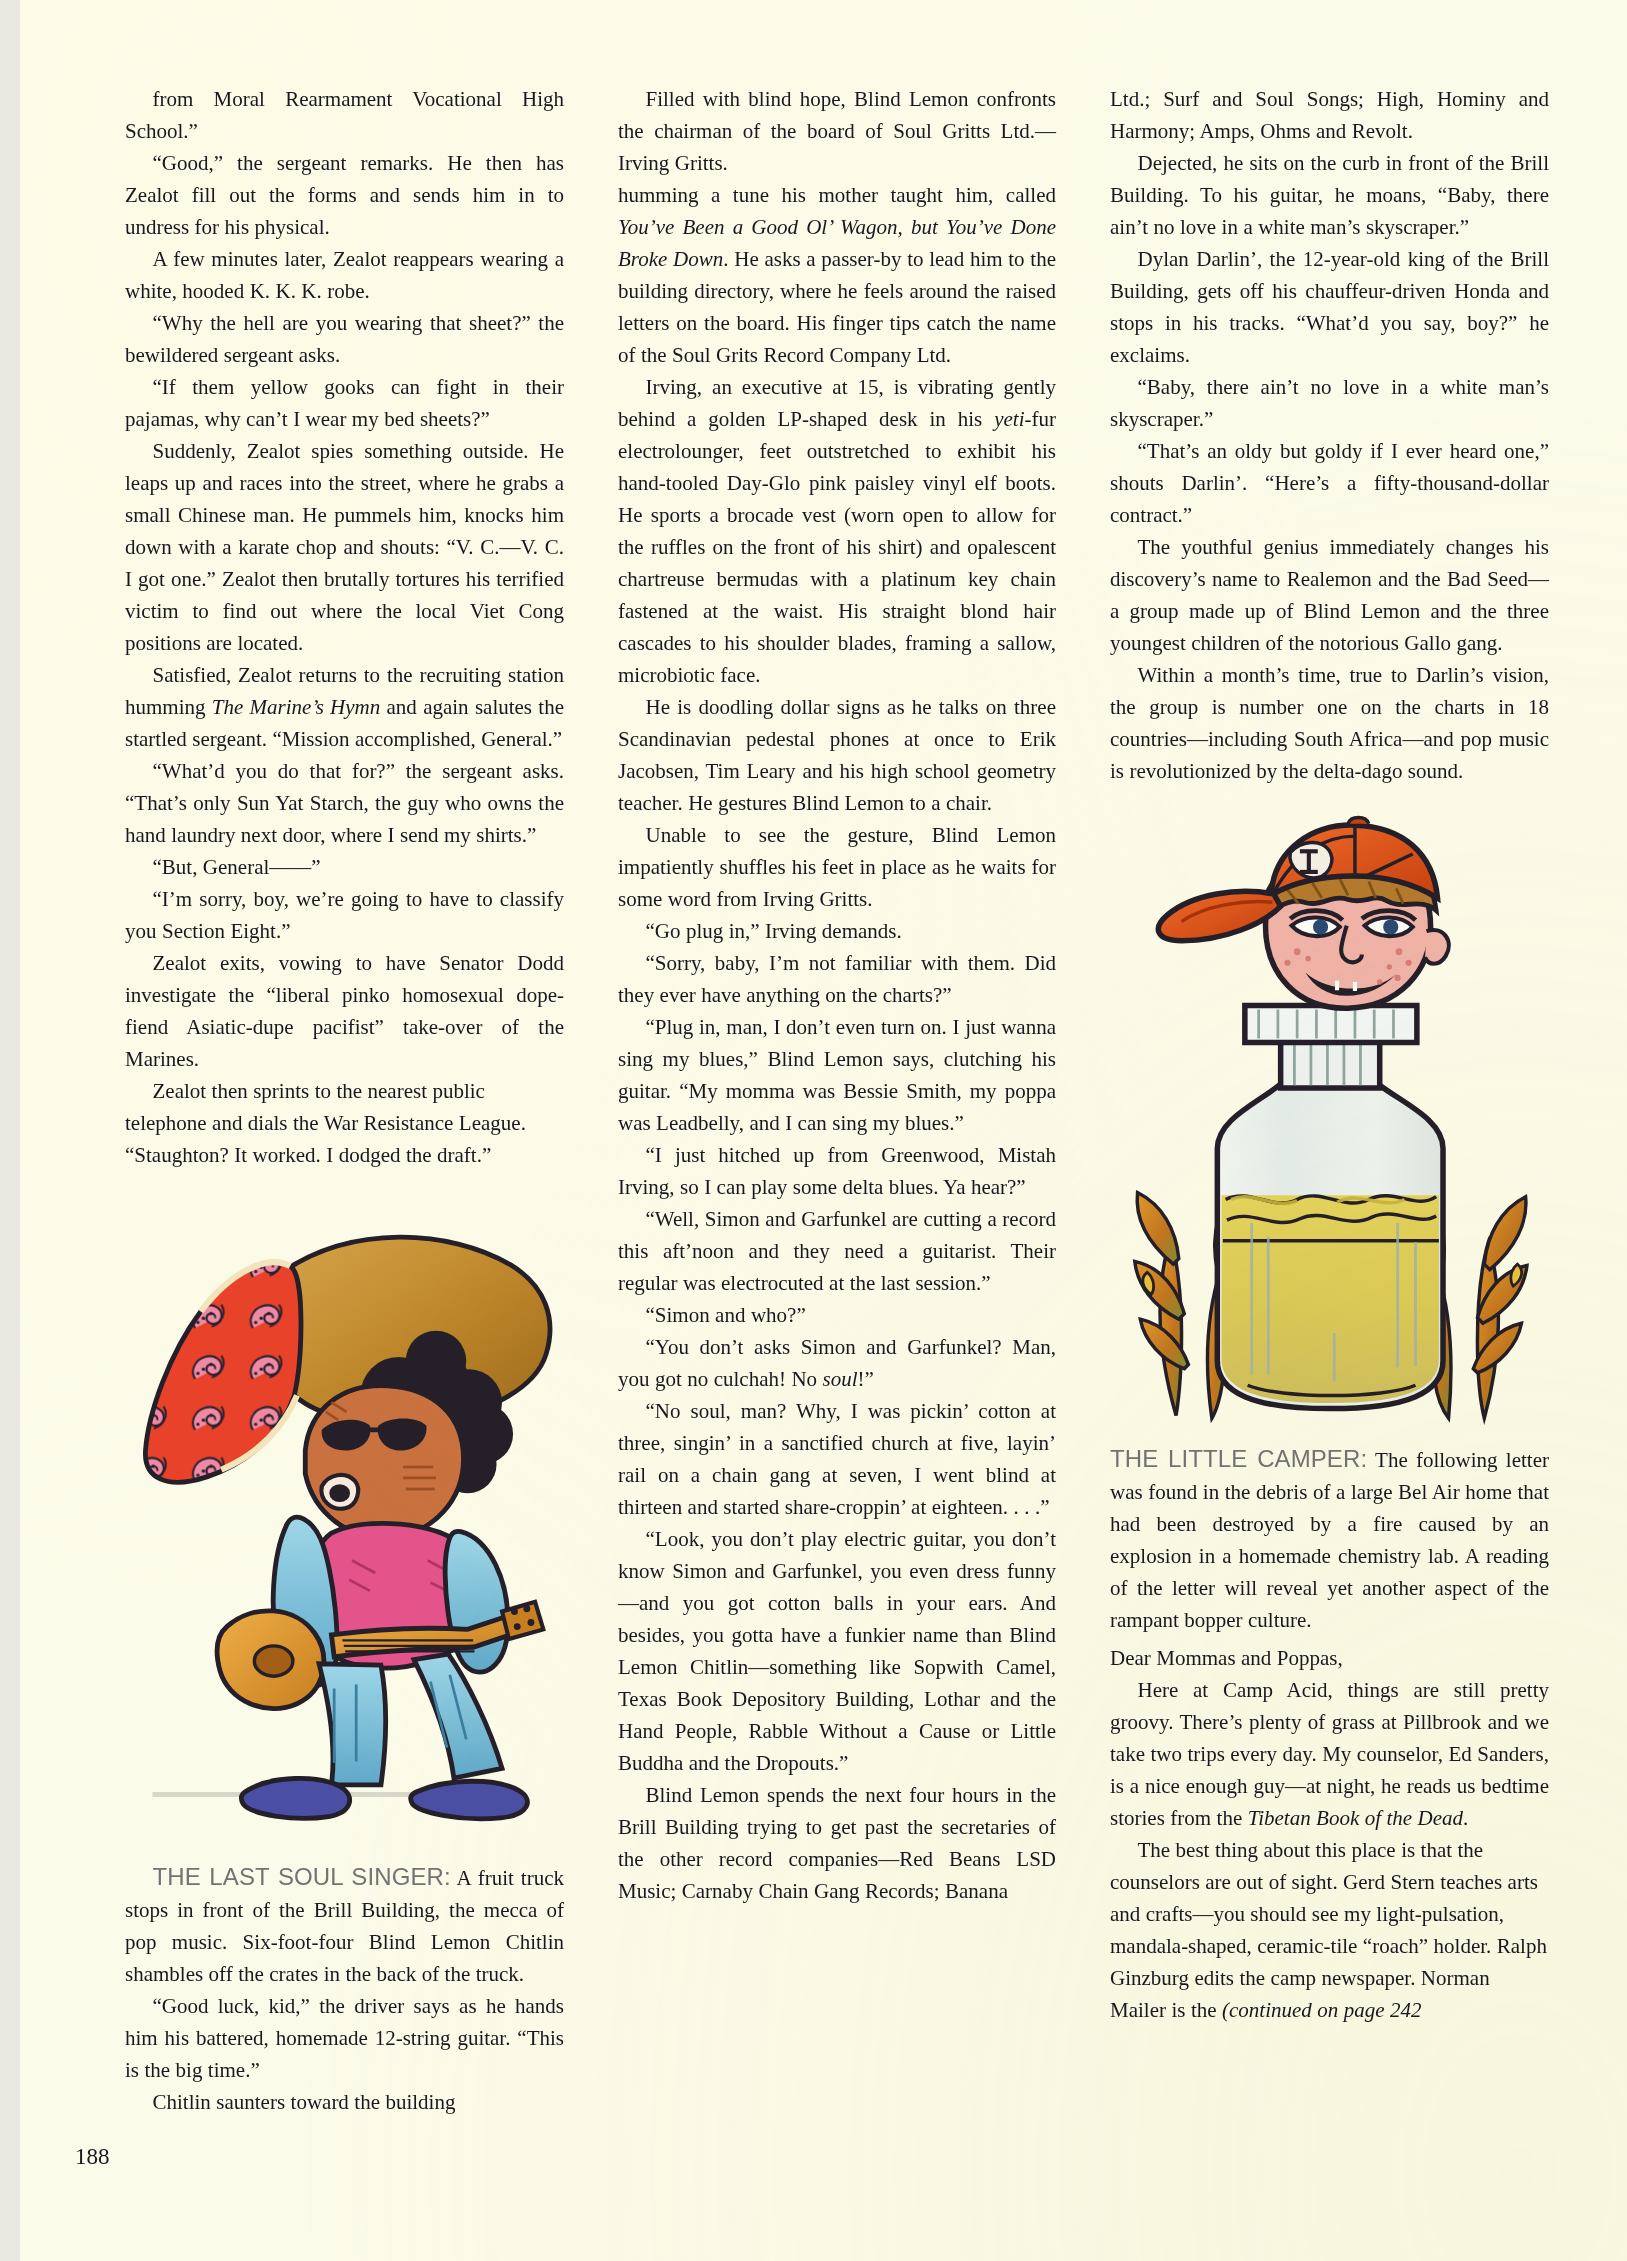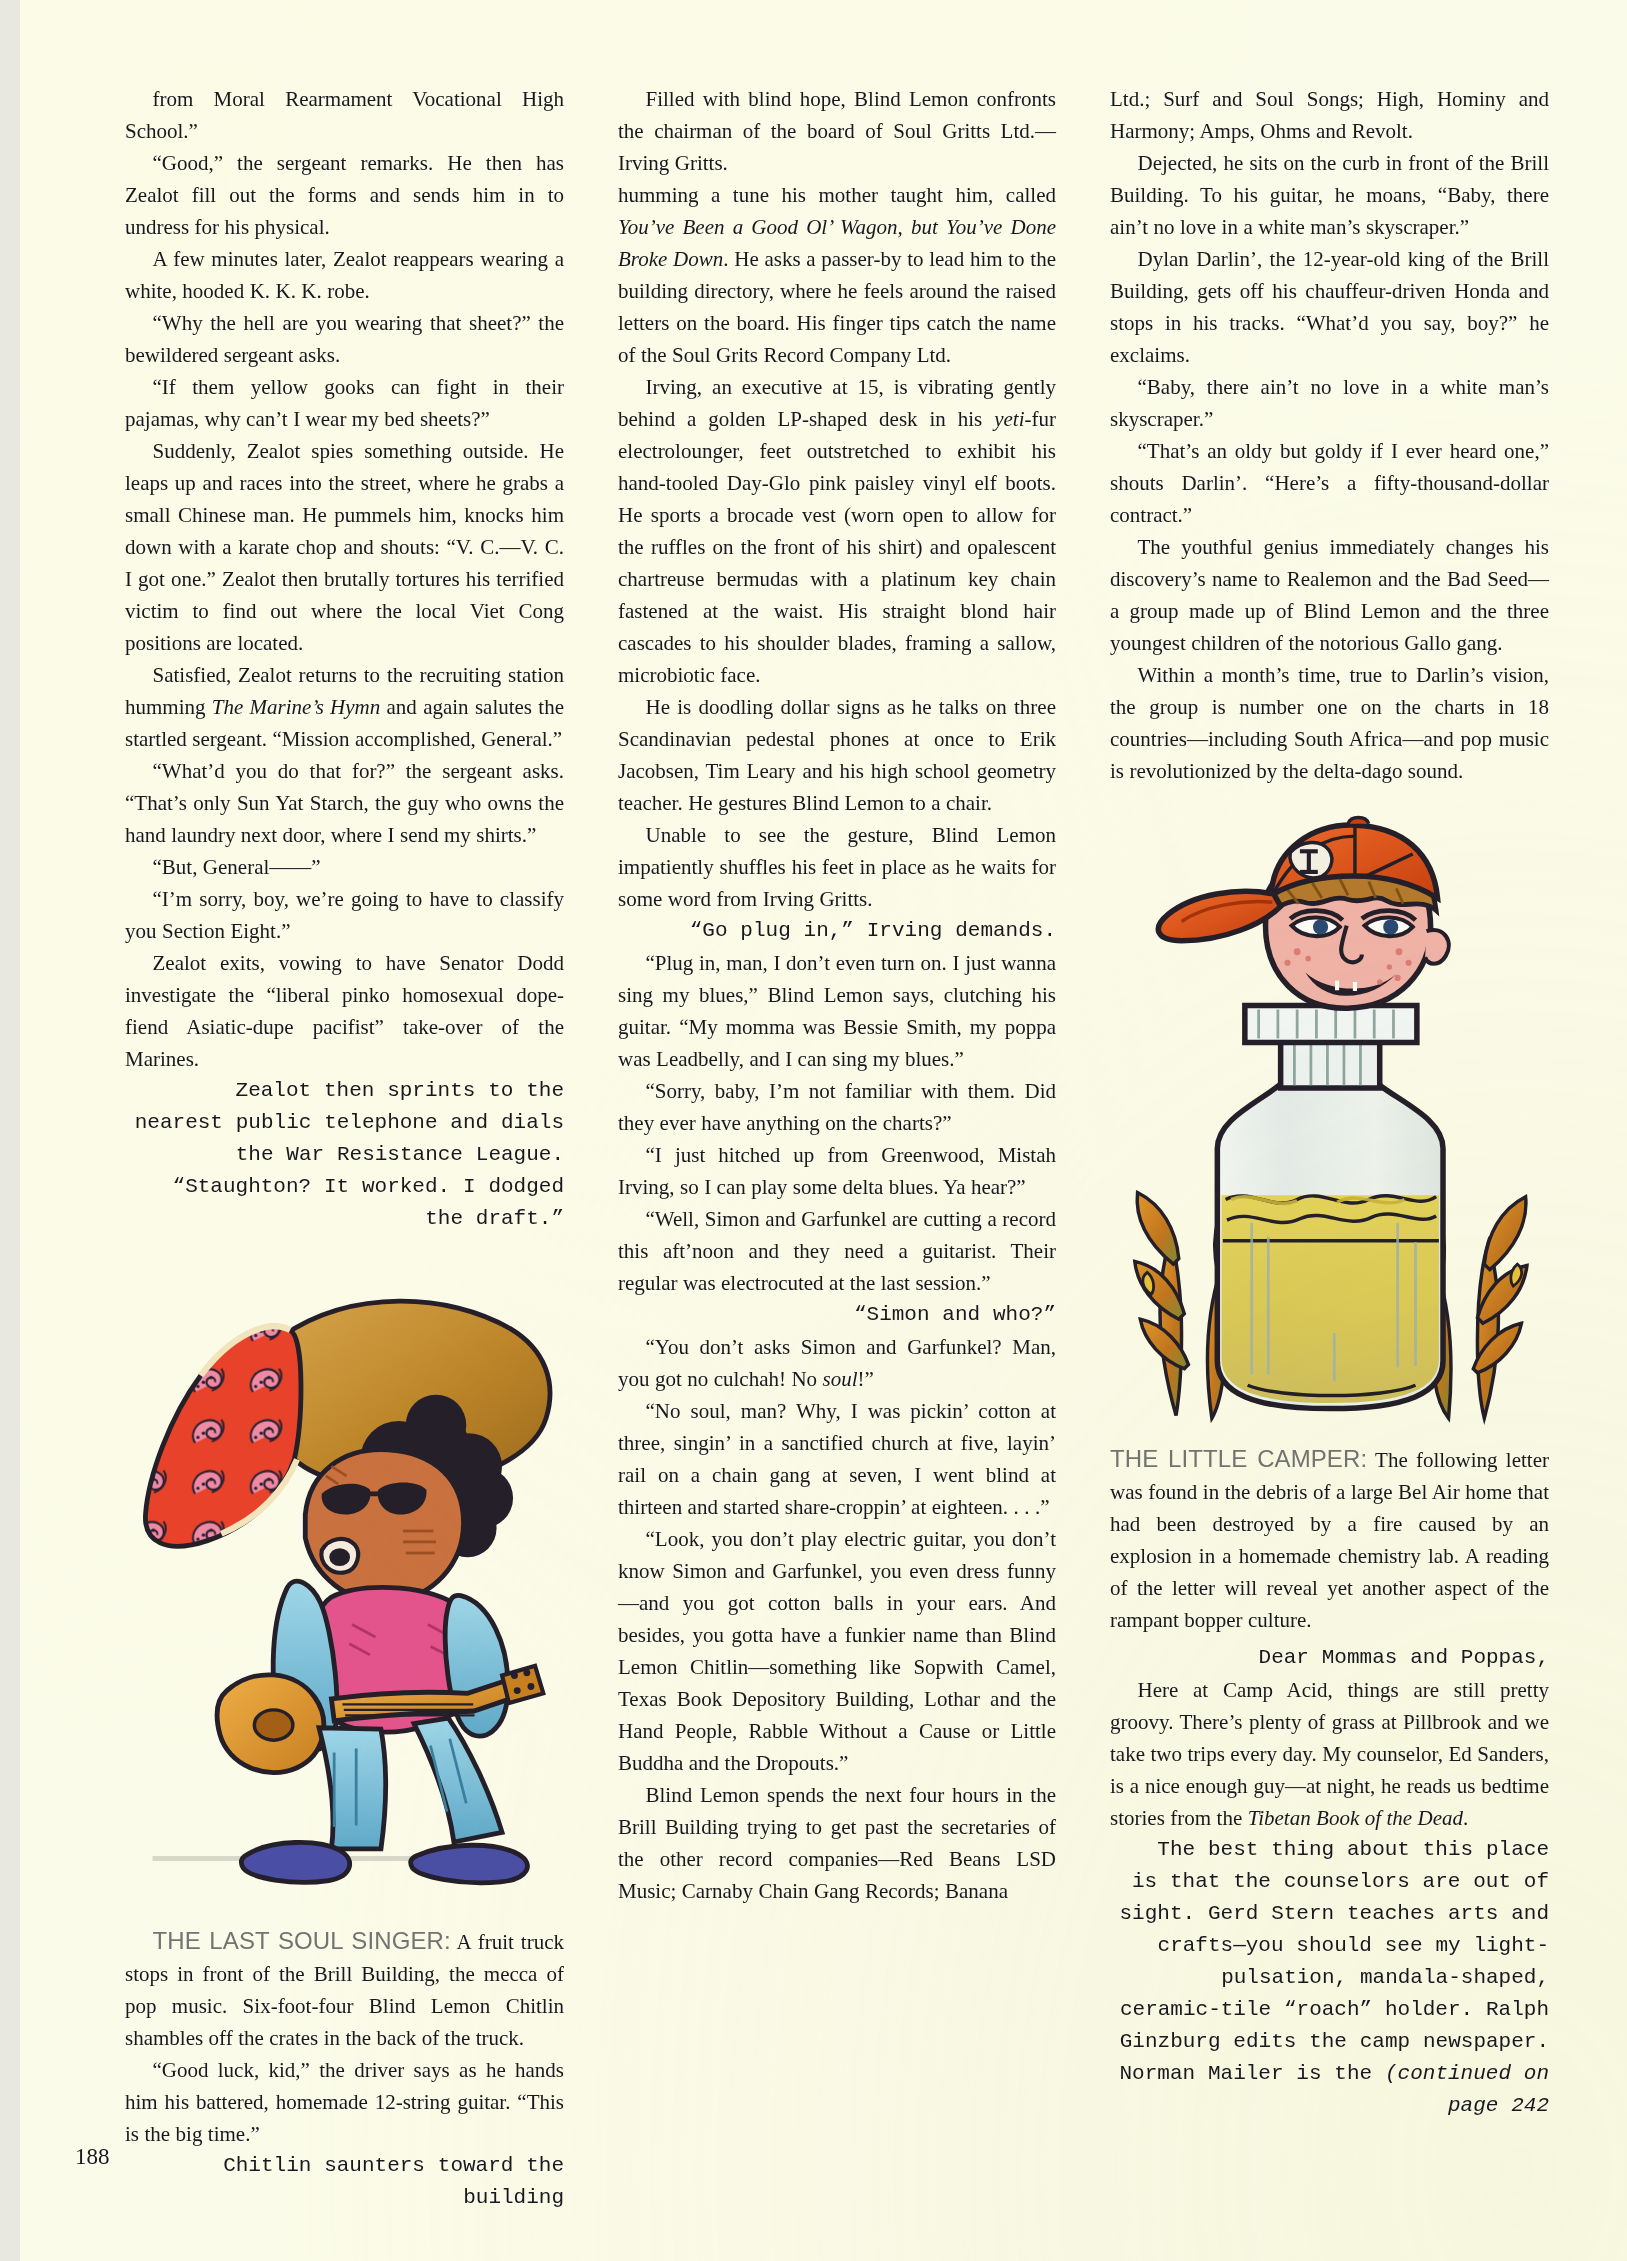--- a/index.html
+++ b/index.html
@@ -48,21 +48,21 @@
     font-family: "Liberation Serif", "DejaVu Serif", serif;
     font-size: 21px;
     line-height: 32px;
     text-align: justify;
     text-indent: 27.5px;
     color: #181820;
     hyphens: manual;
     word-spacing: 0.2px;
   }
   p.body.noindent { text-index: 0; text-indent: 0; }
-  p.body.nojust { text-align: right; font-family: Liberation Mono, monospace; }
+  p.body.nojust { text-align: left; }
   .ital { font-style: italic; }
 
   
   .caption-lead {
     font-family: "Liberation Sans", "DejaVu Sans", sans-serif;
     font-size: 24px;
     letter-spacing: 0.1px;
     color: #737373;
   }
 
@@ -247,22 +247,22 @@
 
       <p class="body">Filled with blind hope, Blind Lemon confronts the chairman of the board of Soul Gritts Ltd.—Irving Gritts.</p>
 
       <p class="body noindent"><span>humming a tune his mother taught him, called </span><span class="ital">You’ve Been a Good Ol’ Wagon, but You’ve Done Broke Down</span><span>. He asks a passer-by to lead him to the building directory, where he feels around the raised letters on the board. His finger tips catch the name of the Soul Grits Record Company Ltd.</span></p>
 
       <p class="body"><span>Irving, an executive at 15, is vibrating gently behind a golden LP-shaped desk in his </span><span class="ital">yeti</span><span>-fur electrolounger, feet outstretched to exhibit his hand-tooled Day-Glo pink paisley vinyl elf boots. He sports a brocade vest (worn open to allow for the ruffles on the front of his shirt) and opalescent chartreuse bermudas with a platinum key chain fastened at the waist. His straight blond hair cascades to his shoulder blades, framing a sallow, microbiotic face.</span></p>
 
       <p class="body">He is doodling dollar signs as he talks on three Scandinavian pedestal phones at once to Erik Jacobsen, Tim Leary and his high school geometry teacher. He gestures Blind Lemon to a chair.</p>
       <p class="body">Unable to see the gesture, Blind Lemon impatiently shuffles his feet in place as he waits for some word from Irving Gritts.</p>
       <p class="body nojust">“Go plug in,” Irving demands.</p>
+      <p class="body">“Sorry, baby, I’m not familiar with them. Did they ever have anything on the charts?”</p>
       <p class="body">“Plug in, man, I don’t even turn on. I just wanna sing my blues,” Blind Lemon says, clutching his guitar. “My momma was Bessie Smith, my poppa was Leadbelly, and I can sing my blues.”</p>
-      <p class="body">“Sorry, baby, I’m not familiar with them. Did they ever have anything on the charts?”</p>
       <p class="body">“I just hitched up from Greenwood, Mistah Irving, so I can play some delta blues. Ya hear?”</p>
       <p class="body">“Well, Simon and Garfunkel are cutting a record this aft’noon and they need a guitarist. Their regular was electrocuted at the last session.”</p>
       <p class="body nojust">“Simon and who?”</p>
 
       <p class="body"><span>“You don’t asks Simon and Garfunkel? Man, you got no culchah! No </span><span class="ital">soul</span><span>!”</span></p>
 
       <p class="body">“No soul, man? Why, I was pickin’ cotton at three, singin’ in a sanctified church at five, layin’ rail on a chain gang at seven, I went blind at thirteen and started share-croppin’ at eighteen. . . .”</p>
       <p class="body">“Look, you don’t play electric guitar, you don’t know Simon and Garfunkel, you even dress funny—and you got cotton balls in your ears. And besides, you gotta have a funkier name than Blind Lemon Chitlin—something like Sopwith Camel, Texas Book Depository Building, Lothar and the Hand People, Rabble Without a Cause or Little Buddha and the Dropouts.”</p>
       <p class="body">Blind Lemon spends the next four hours in the Brill Building trying to get past the secretaries of the other record companies—Red Beans LSD Music; Carnaby Chain Gang Records; Banana</p>
     </div>

